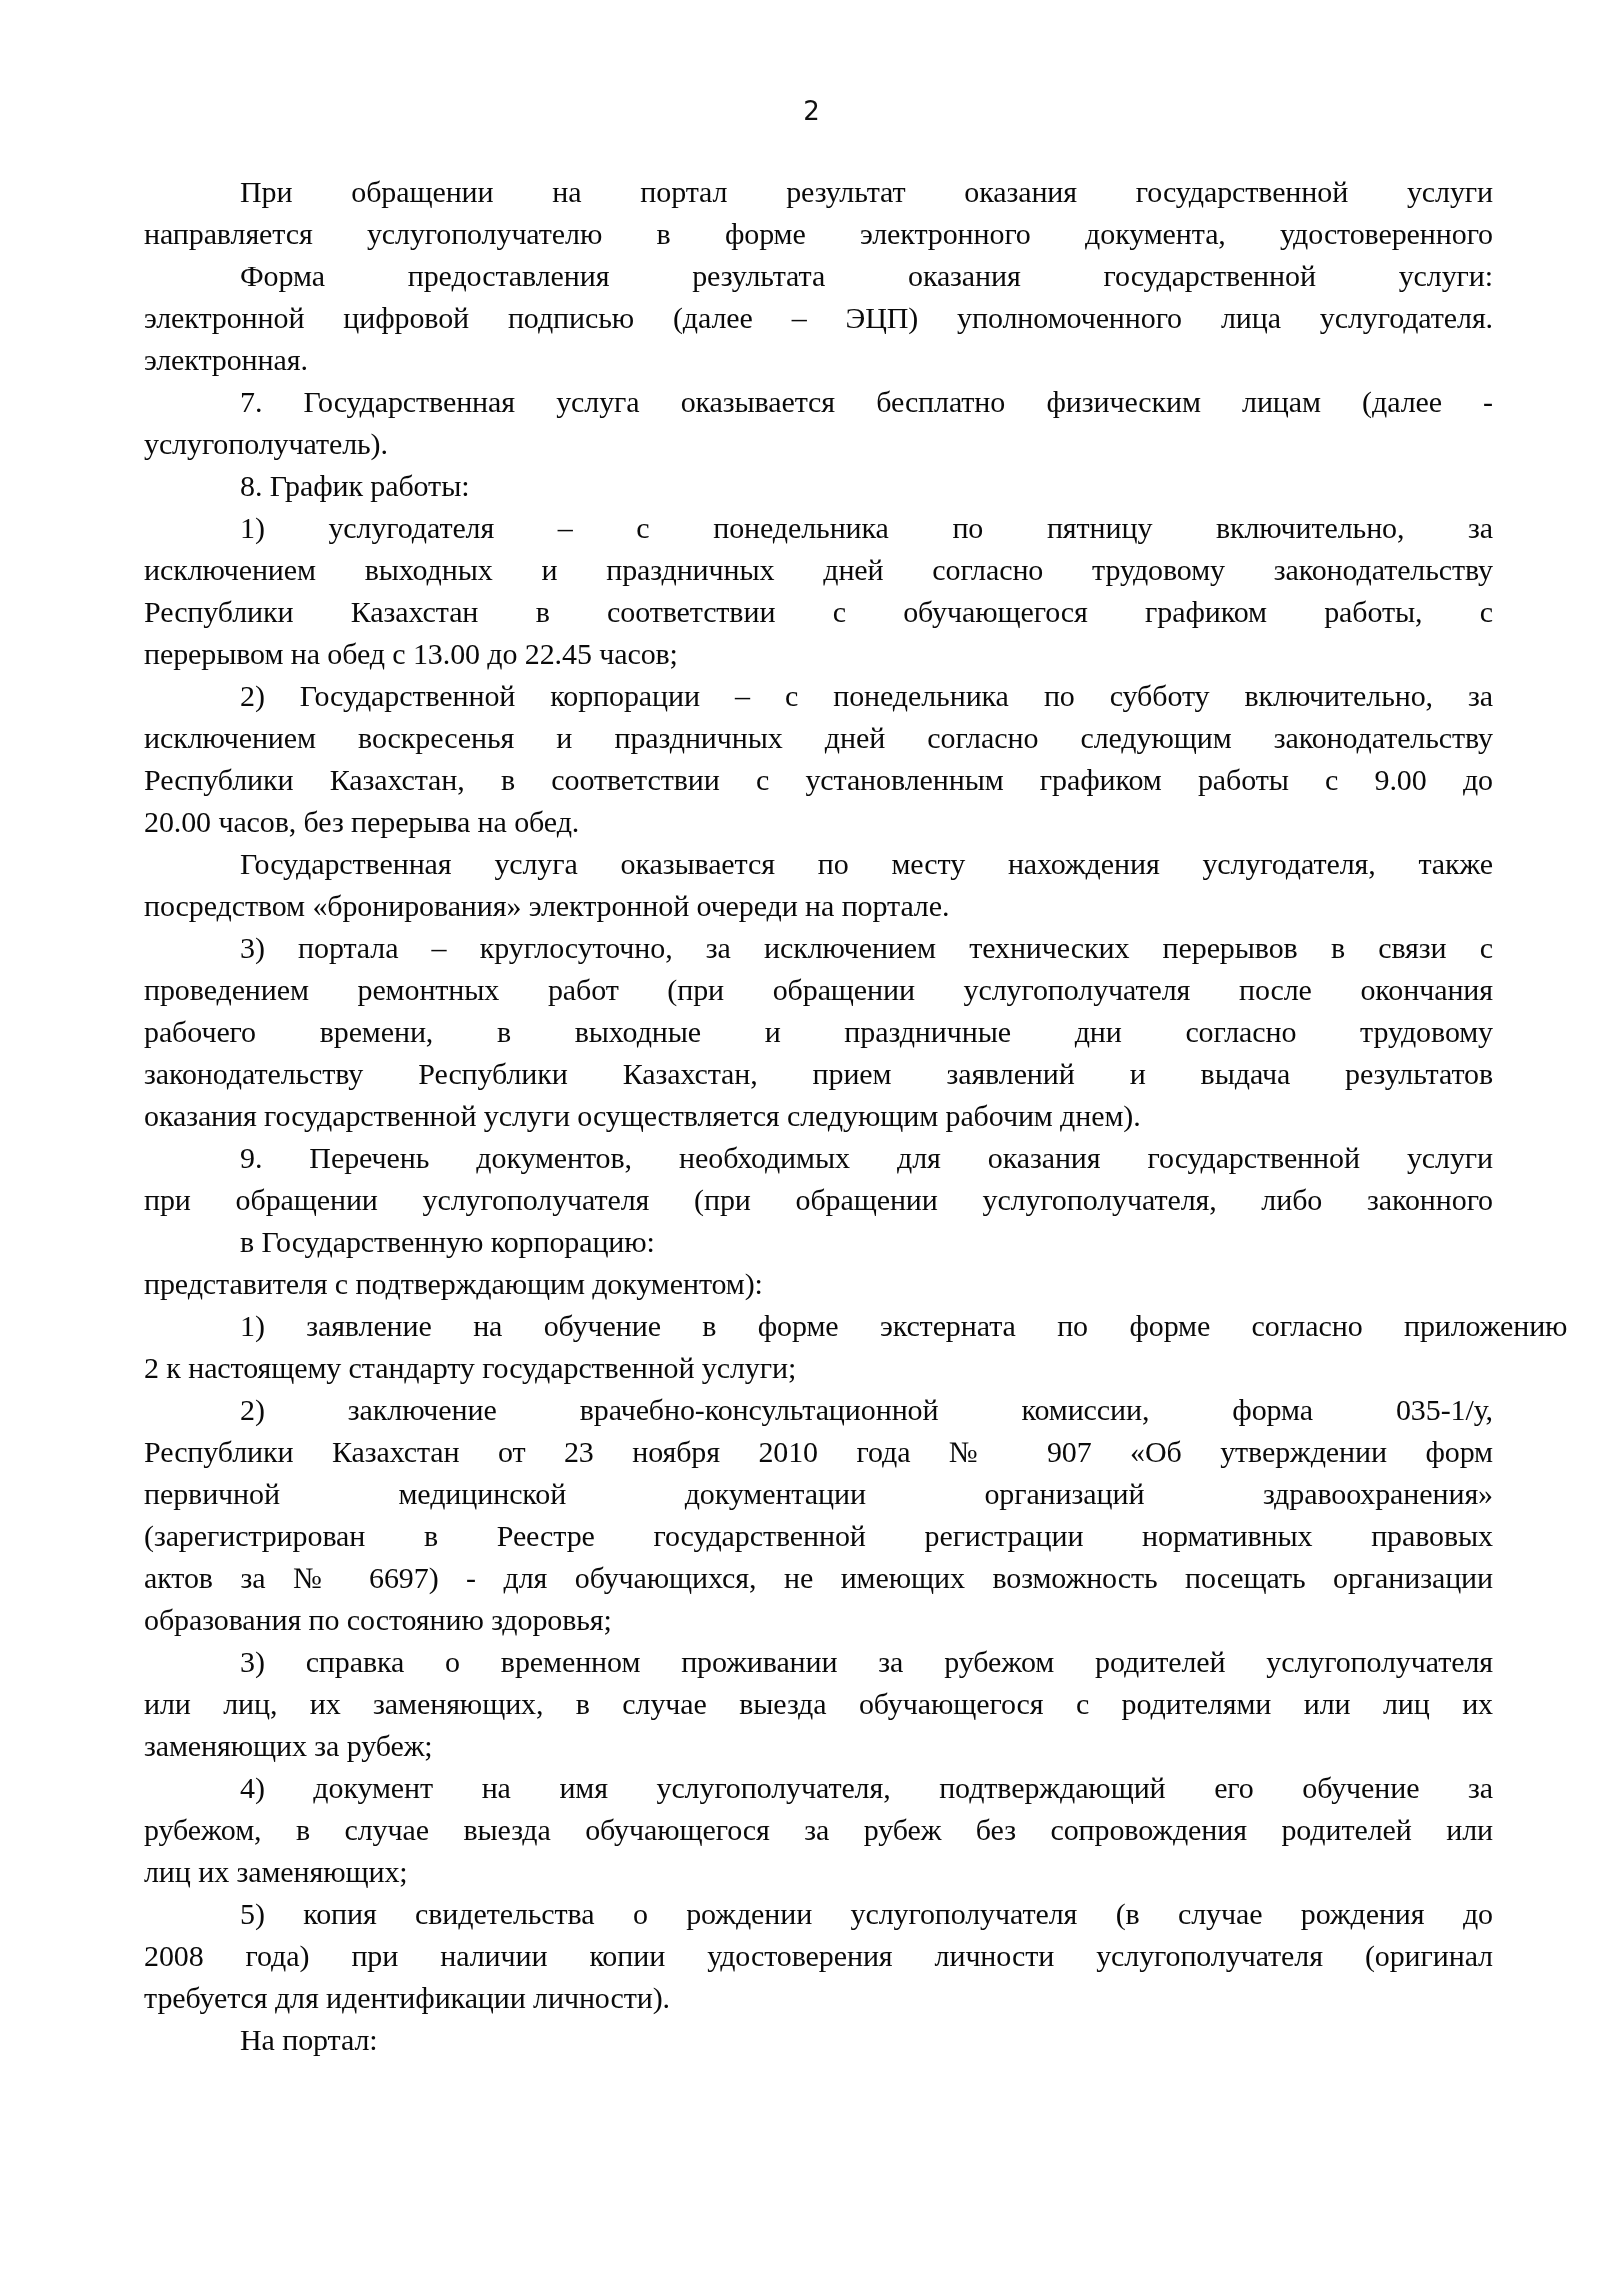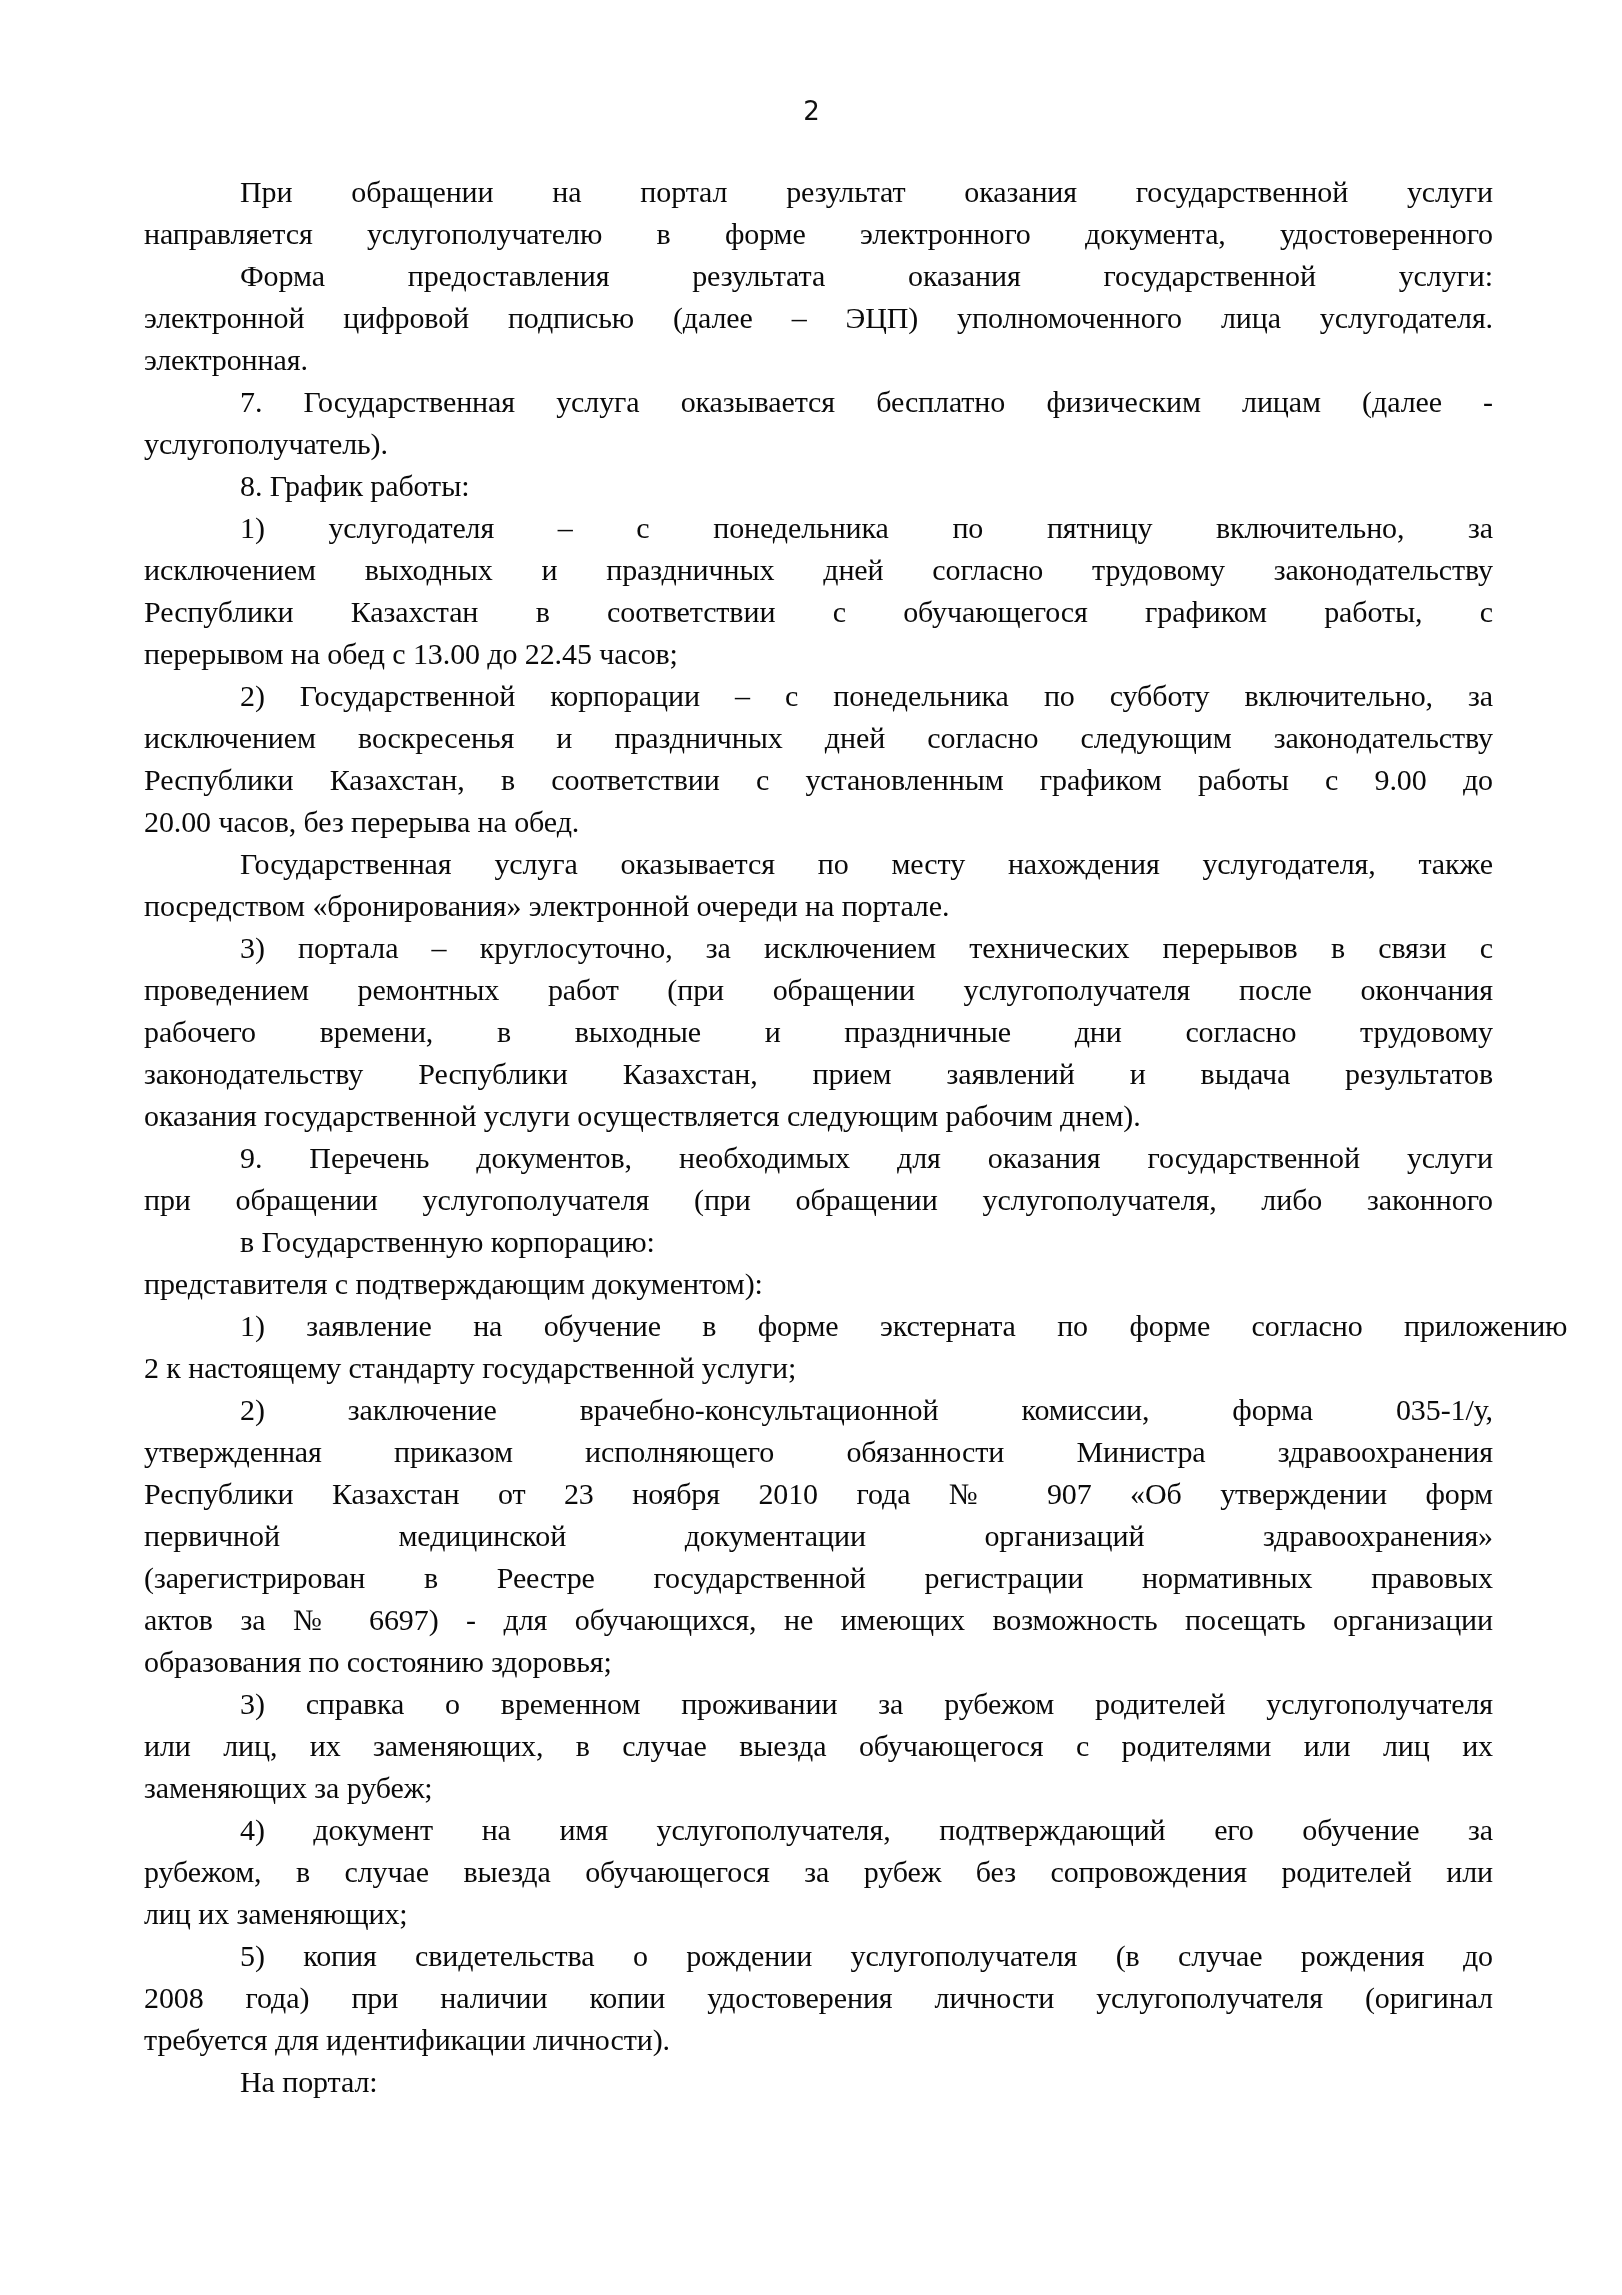--- a/index.html
+++ b/index.html
@@ -83,21 +83,20 @@
     <span class="line">рабочего времени, в выходные и праздничные дни согласно трудовому</span>
     <span class="line">законодательству Республики Казахстан, прием заявлений и выдача результатов</span>
     <span class="line last">оказания государственной услуги осуществляется следующим рабочим днем).</span>
     <span class="line indent">9. Перечень документов, необходимых для оказания государственной услуги</span>
     <span class="line">при обращении услугополучателя (при обращении услугополучателя, либо законного</span>
     <span class="line indent last">в Государственную корпорацию:</span>
     <span class="line last">представителя с подтверждающим документом):</span>
     <span class="line indent overflow">1) заявление на обучение в форме экстерната по форме согласно приложению</span>
     <span class="line last">2 к настоящему стандарту государственной услуги;</span>
     <span class="line indent">2) заключение врачебно-консультационной комиссии, форма 035-1/у,</span>
-    <span class="line">утвержденная приказом исполняющего обязанности Министра здравоохранения</span>
     <span class="line">Республики Казахстан от 23 ноября 2010 года № 907 «Об утверждении форм</span>
     <span class="line">первичной медицинской документации организаций здравоохранения»</span>
     <span class="line">(зарегистрирован в Реестре государственной регистрации нормативных правовых</span>
     <span class="line">актов за № 6697) - для обучающихся, не имеющих возможность посещать организации</span>
     <span class="line last">образования по состоянию здоровья;</span>
     <span class="line indent">3) справка о временном проживании за рубежом родителей услугополучателя</span>
     <span class="line">или лиц, их заменяющих, в случае выезда обучающегося с родителями или лиц их</span>
     <span class="line last">заменяющих за рубеж;</span>
     <span class="line indent">4) документ на имя услугополучателя, подтверждающий его обучение за</span>
     <span class="line">рубежом, в случае выезда обучающегося за рубеж без сопровождения родителей или</span>

